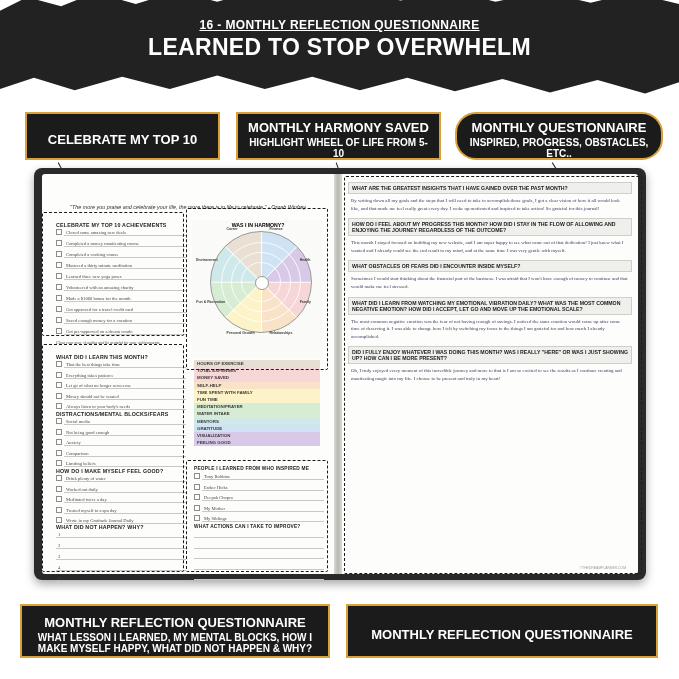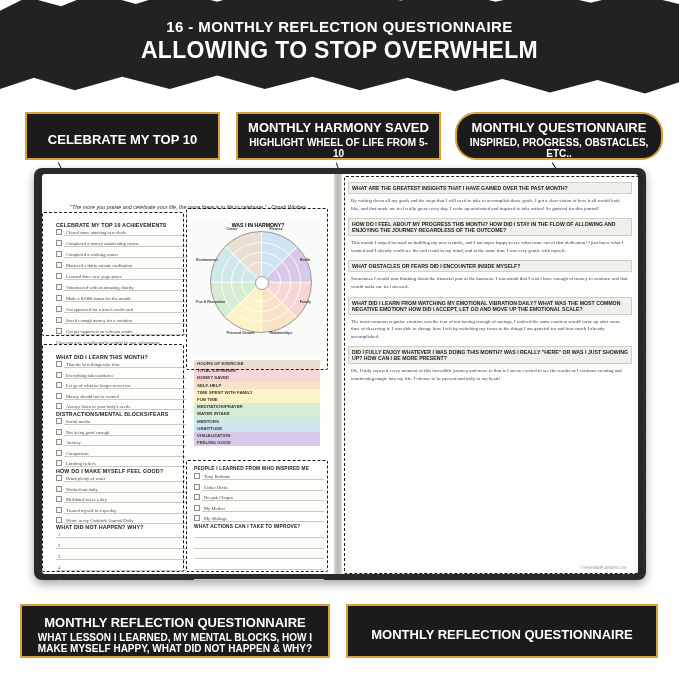--- a/index.html
+++ b/index.html
@@ -6,21 +6,21 @@
   body{width:679px;height:679px;background:#ffffff;font-family:"Liberation Sans",sans-serif;overflow:hidden;position:relative;}
 
   
   .header{position:absolute;left:0;top:0;width:679px;height:100px;}
   .brush{position:absolute;left:0;top:-14px;width:679px;height:112px;
     background:#1b1b1b;
     clip-path:polygon(0% 22%,4% 10%,9% 18%,14% 6%,20% 16%,26% 5%,32% 14%,38% 4%,45% 12%,52% 3%,59% 13%,66% 4%,73% 14%,80% 5%,87% 15%,93% 6%,100% 16%,100% 86%,95% 96%,88% 84%,81% 95%,74% 83%,67% 94%,60% 82%,53% 93%,46% 81%,39% 92%,32% 80%,25% 92%,18% 81%,11% 93%,5% 82%,0% 92%);
     opacity:.97;}
   .brush:after{content:"";position:absolute;left:-4px;top:30px;width:30px;height:46px;background:#1b1b1b;border-radius:50% 10% 40% 30%;}
   .head-txt{position:absolute;left:0;top:18px;width:679px;text-align:center;color:#ffffff;}
-  .h-line1{font-size:15px;letter-spacing:.4px;font-weight:700;}
+  .h-line1{font-size:12px;letter-spacing:.4px;font-weight:700;text-decoration:underline;}
   .h-line2{font-size:23px;font-weight:800;letter-spacing:.3px;margin-top:2px;}
   .h-line3{font-size:13.5px;font-weight:700;margin-top:1px;}
 
   
   .callout{position:absolute;background:#1b1b1b;border:2px solid #d8a13a;color:#fff;text-align:center;
            display:flex;flex-direction:column;justify-content:center;align-items:center;padding:4px 6px;box-sizing:border-box;}
   .callout .c1{font-size:13px;font-weight:800;line-height:1.12;margin-top:8px;}
   .callout .c2{font-size:10px;font-weight:700;line-height:1.12;margin-top:2px;}
   #co-top-left{left:25px;top:112px;width:195px;height:48px;}
   #co-top-mid{left:236px;top:112px;width:205px;height:48px;}
@@ -72,21 +72,21 @@
   .dashed{position:absolute;border:1.6px dashed #1b1b1b;border-radius:2px;}
   .foot{position:absolute;right:12px;bottom:4px;font-size:3.4px;color:#9a9a95;}
 </style>
 </head>
 <body>
 
 <div class="header">
   <div class="brush"></div>
   <div class="head-txt">
     <div class="h-line1">16 - MONTHLY REFLECTION QUESTIONNAIRE</div>
-    <div class="h-line2">ALLOWING TO STOP OVERWHELM</div>
+    <div class="h-line2">LEARNED TO STOP OVERWHELM</div>
   </div>
 </div>
 
 <div class="callout" id="co-top-left">
   <div class="c1">CELEBRATE MY TOP 10</div>
 </div>
 <div class="callout" id="co-top-mid">
   <div class="c1">MONTHLY HARMONY SAVED</div>
   <div class="c2">HIGHLIGHT WHEEL OF LIFE FROM 5-10</div>
 </div>

